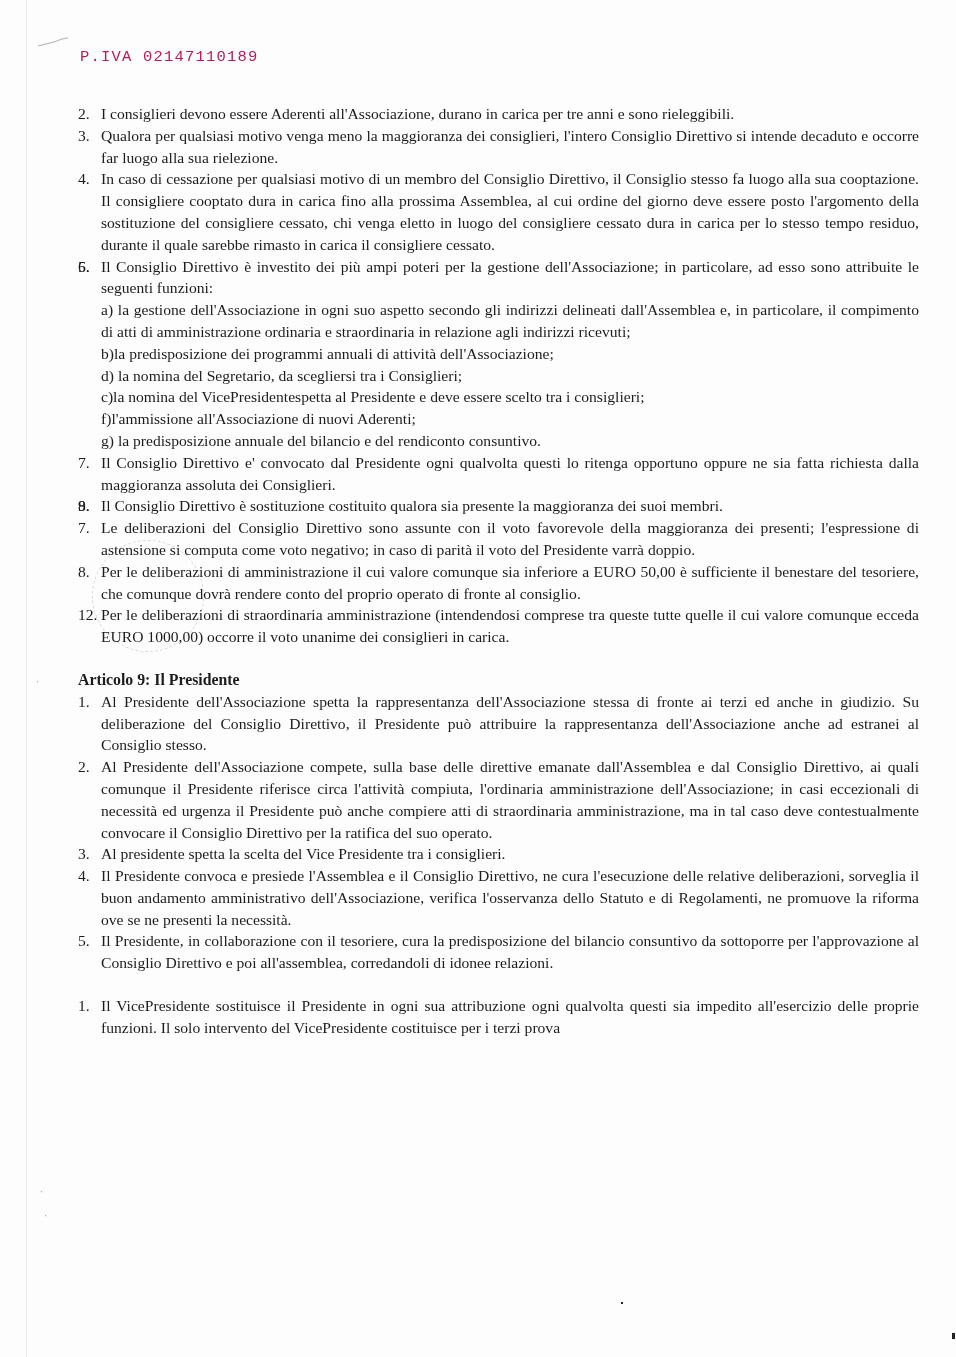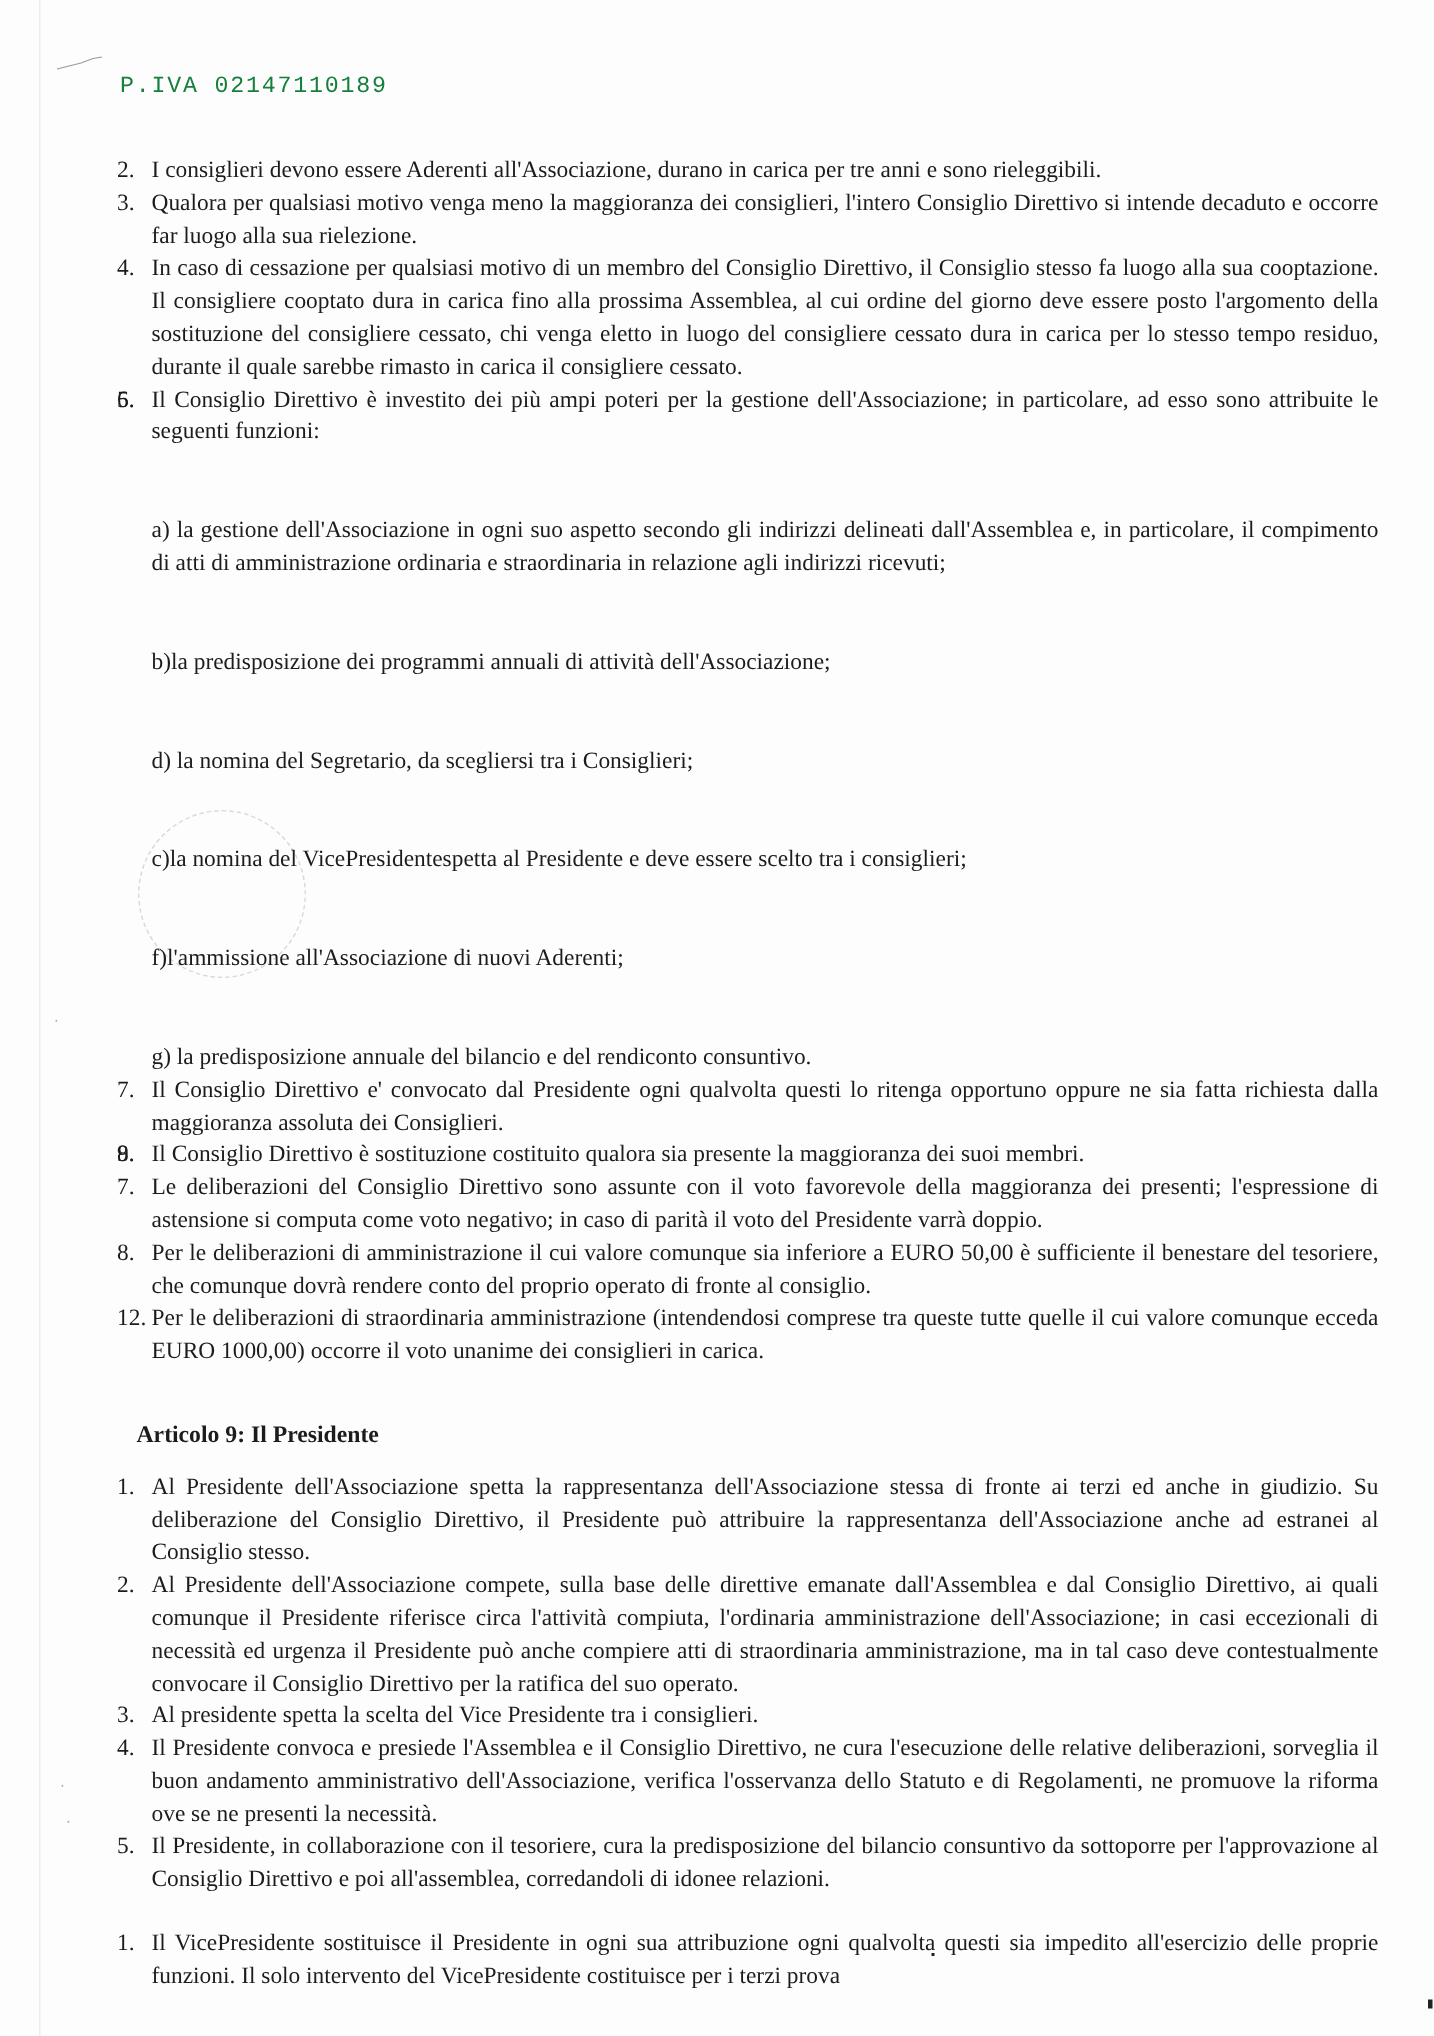--- a/index.html
+++ b/index.html
@@ -26,21 +26,21 @@
       left: 26px; top: 0;
       width: 1px; height: 1357px;
       background: #ececec;
     }
     .header-vat {
       position: absolute;
       left: 80px; top: 48px;
       font-family: "Liberation Mono", "DejaVu Sans Mono", monospace;
       font-size: 15.5px;
       letter-spacing: 1.2px;
-      color: #15803d;
+      color: #be185d;
     }
     .scribble {
       position: absolute;
       left: 36px; top: 36px;
       width: 34px; height: 14px;
     }
     .content {
       position: absolute;
       left: 78px;
       top: 103px;
@@ -59,25 +59,24 @@
       text-align: justify;
     }
     ol.items li .num {
       position: absolute;
       left: 0;
       top: 0;
     }
     .sub {
       display: block;
       text-align: justify;
-      margin-top: 44px;
     }
     .heading {
       font-weight: bold;
-      margin: 13px;
+      margin: 0;
       padding: 0;
       font-size: 15.8px;
     }
     .gap-before-heading { height: 21px; }
     .stamp {
       position: absolute;
       left: 92px; top: 540px;
       width: 110px; height: 110px;
       border-radius: 50%;
       border: 1px dashed rgba(150,150,150,0.35);

